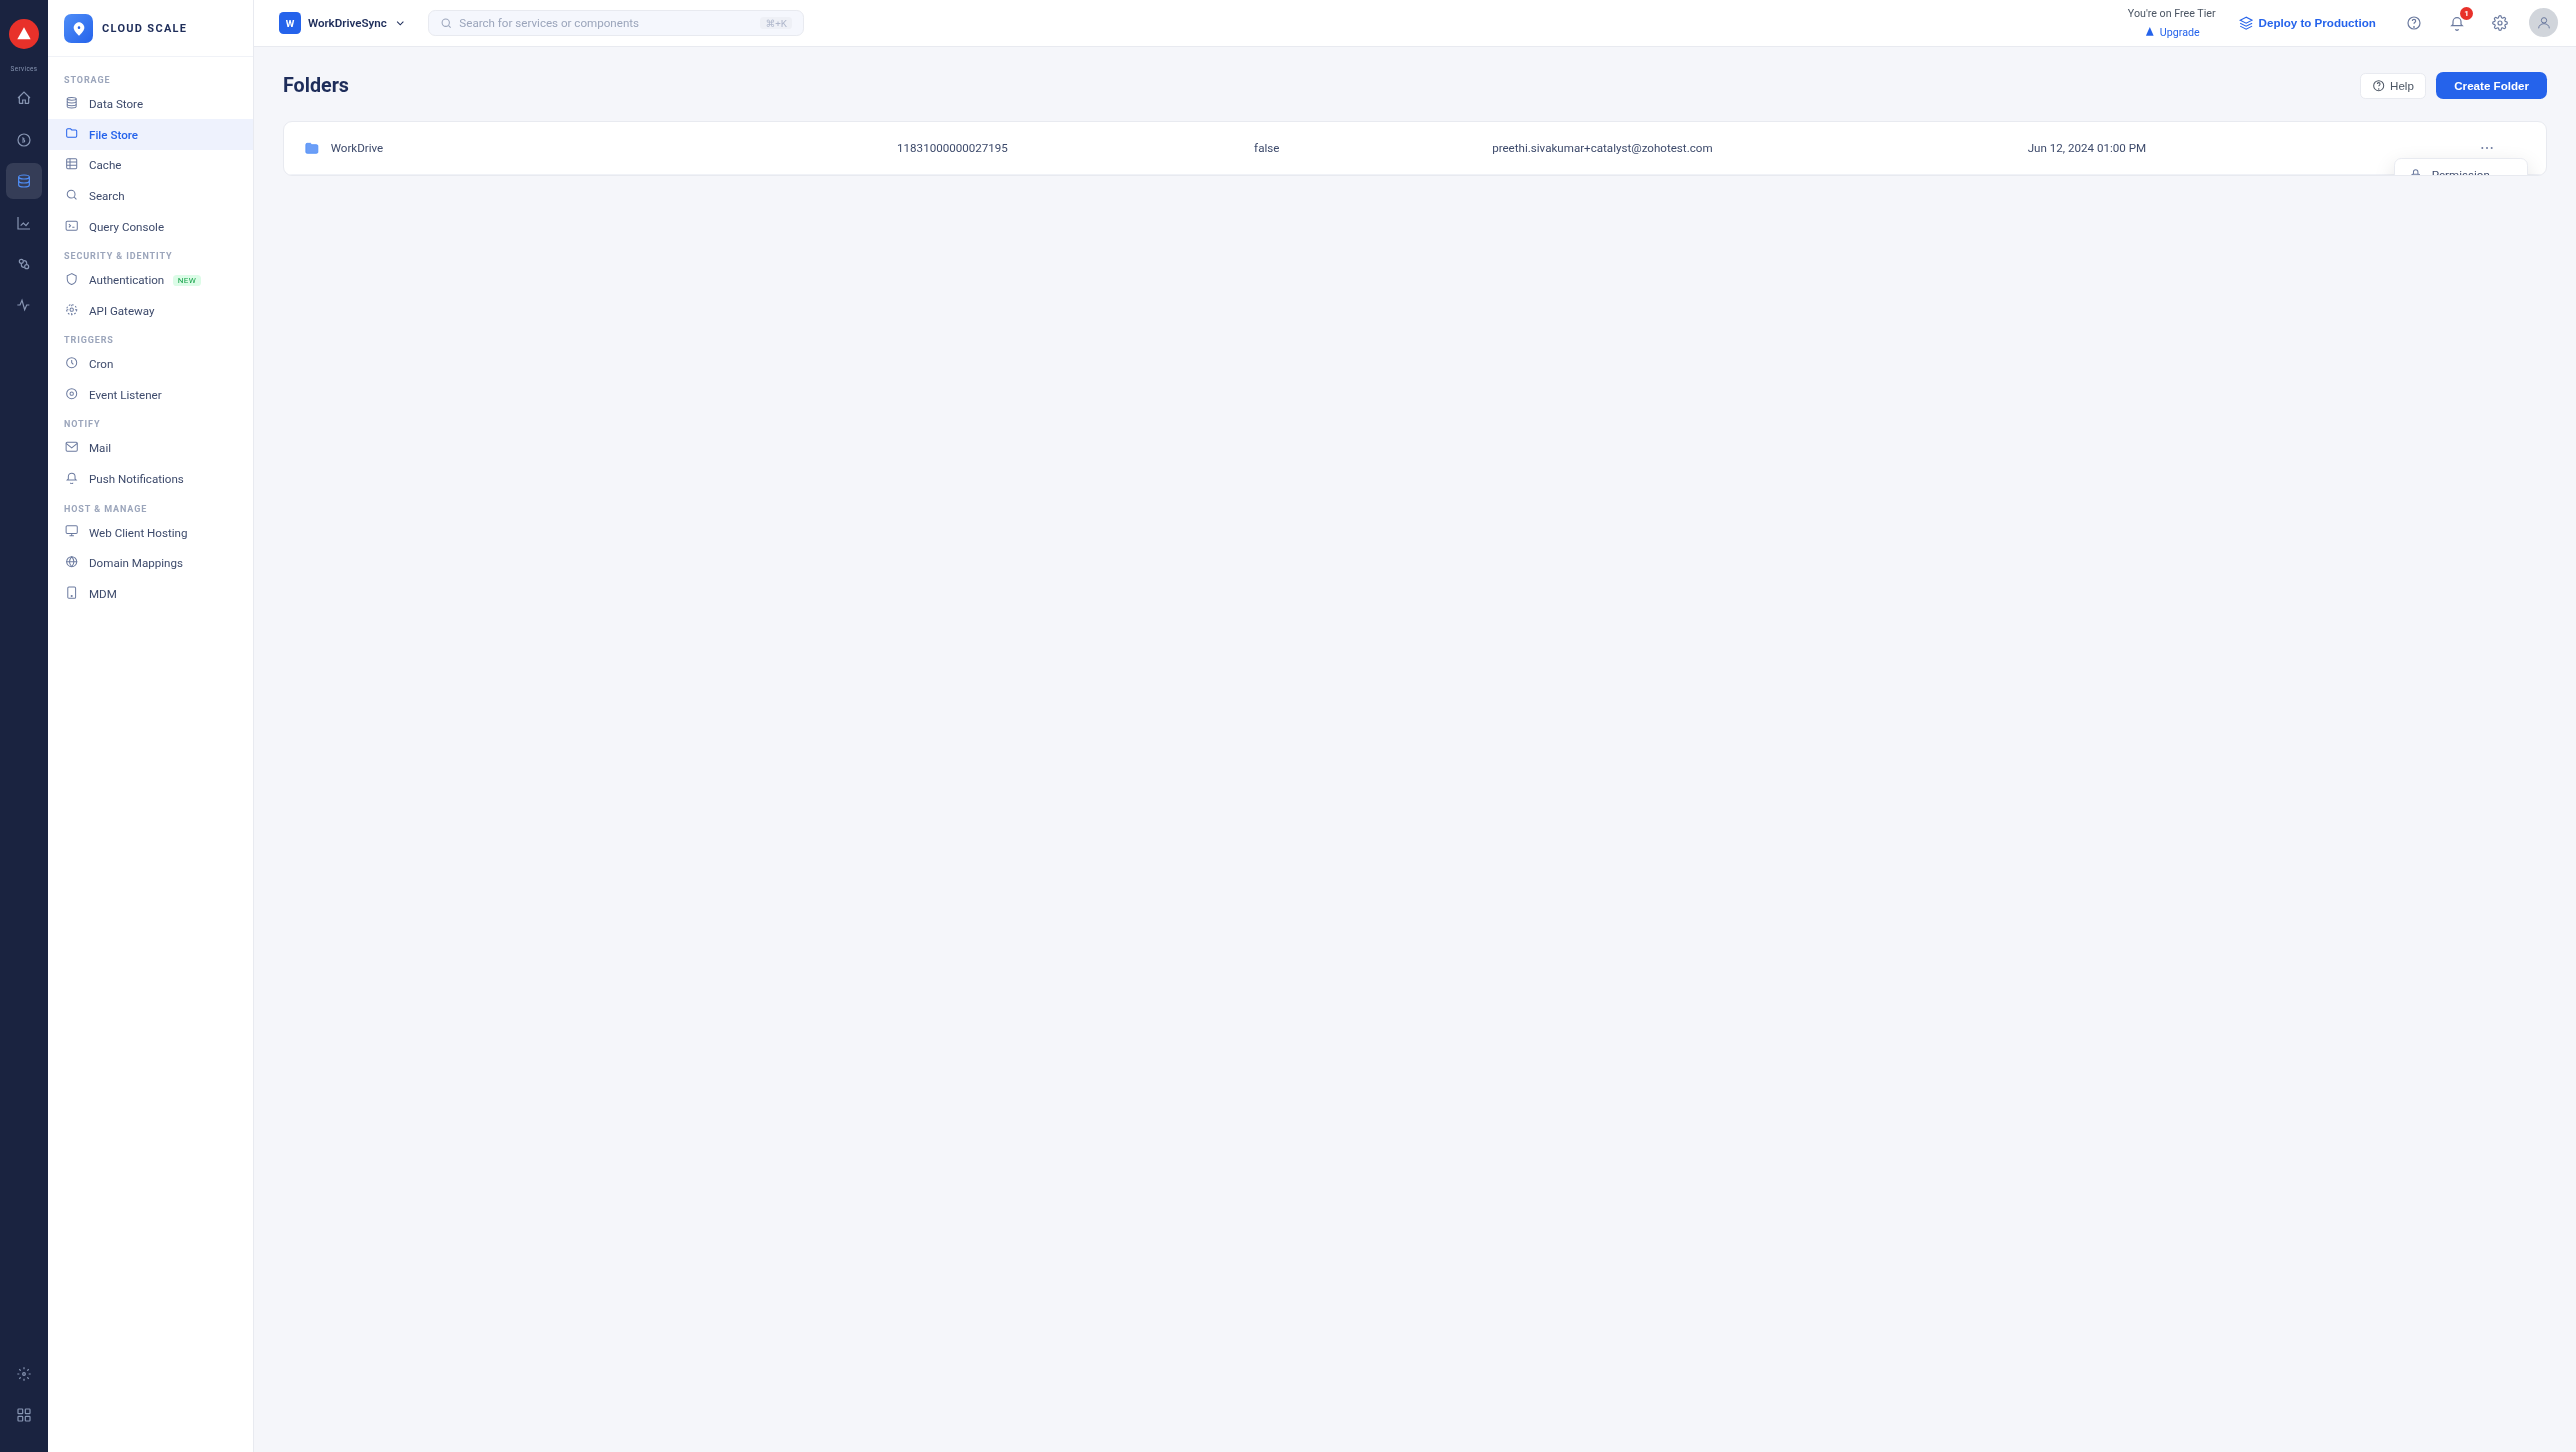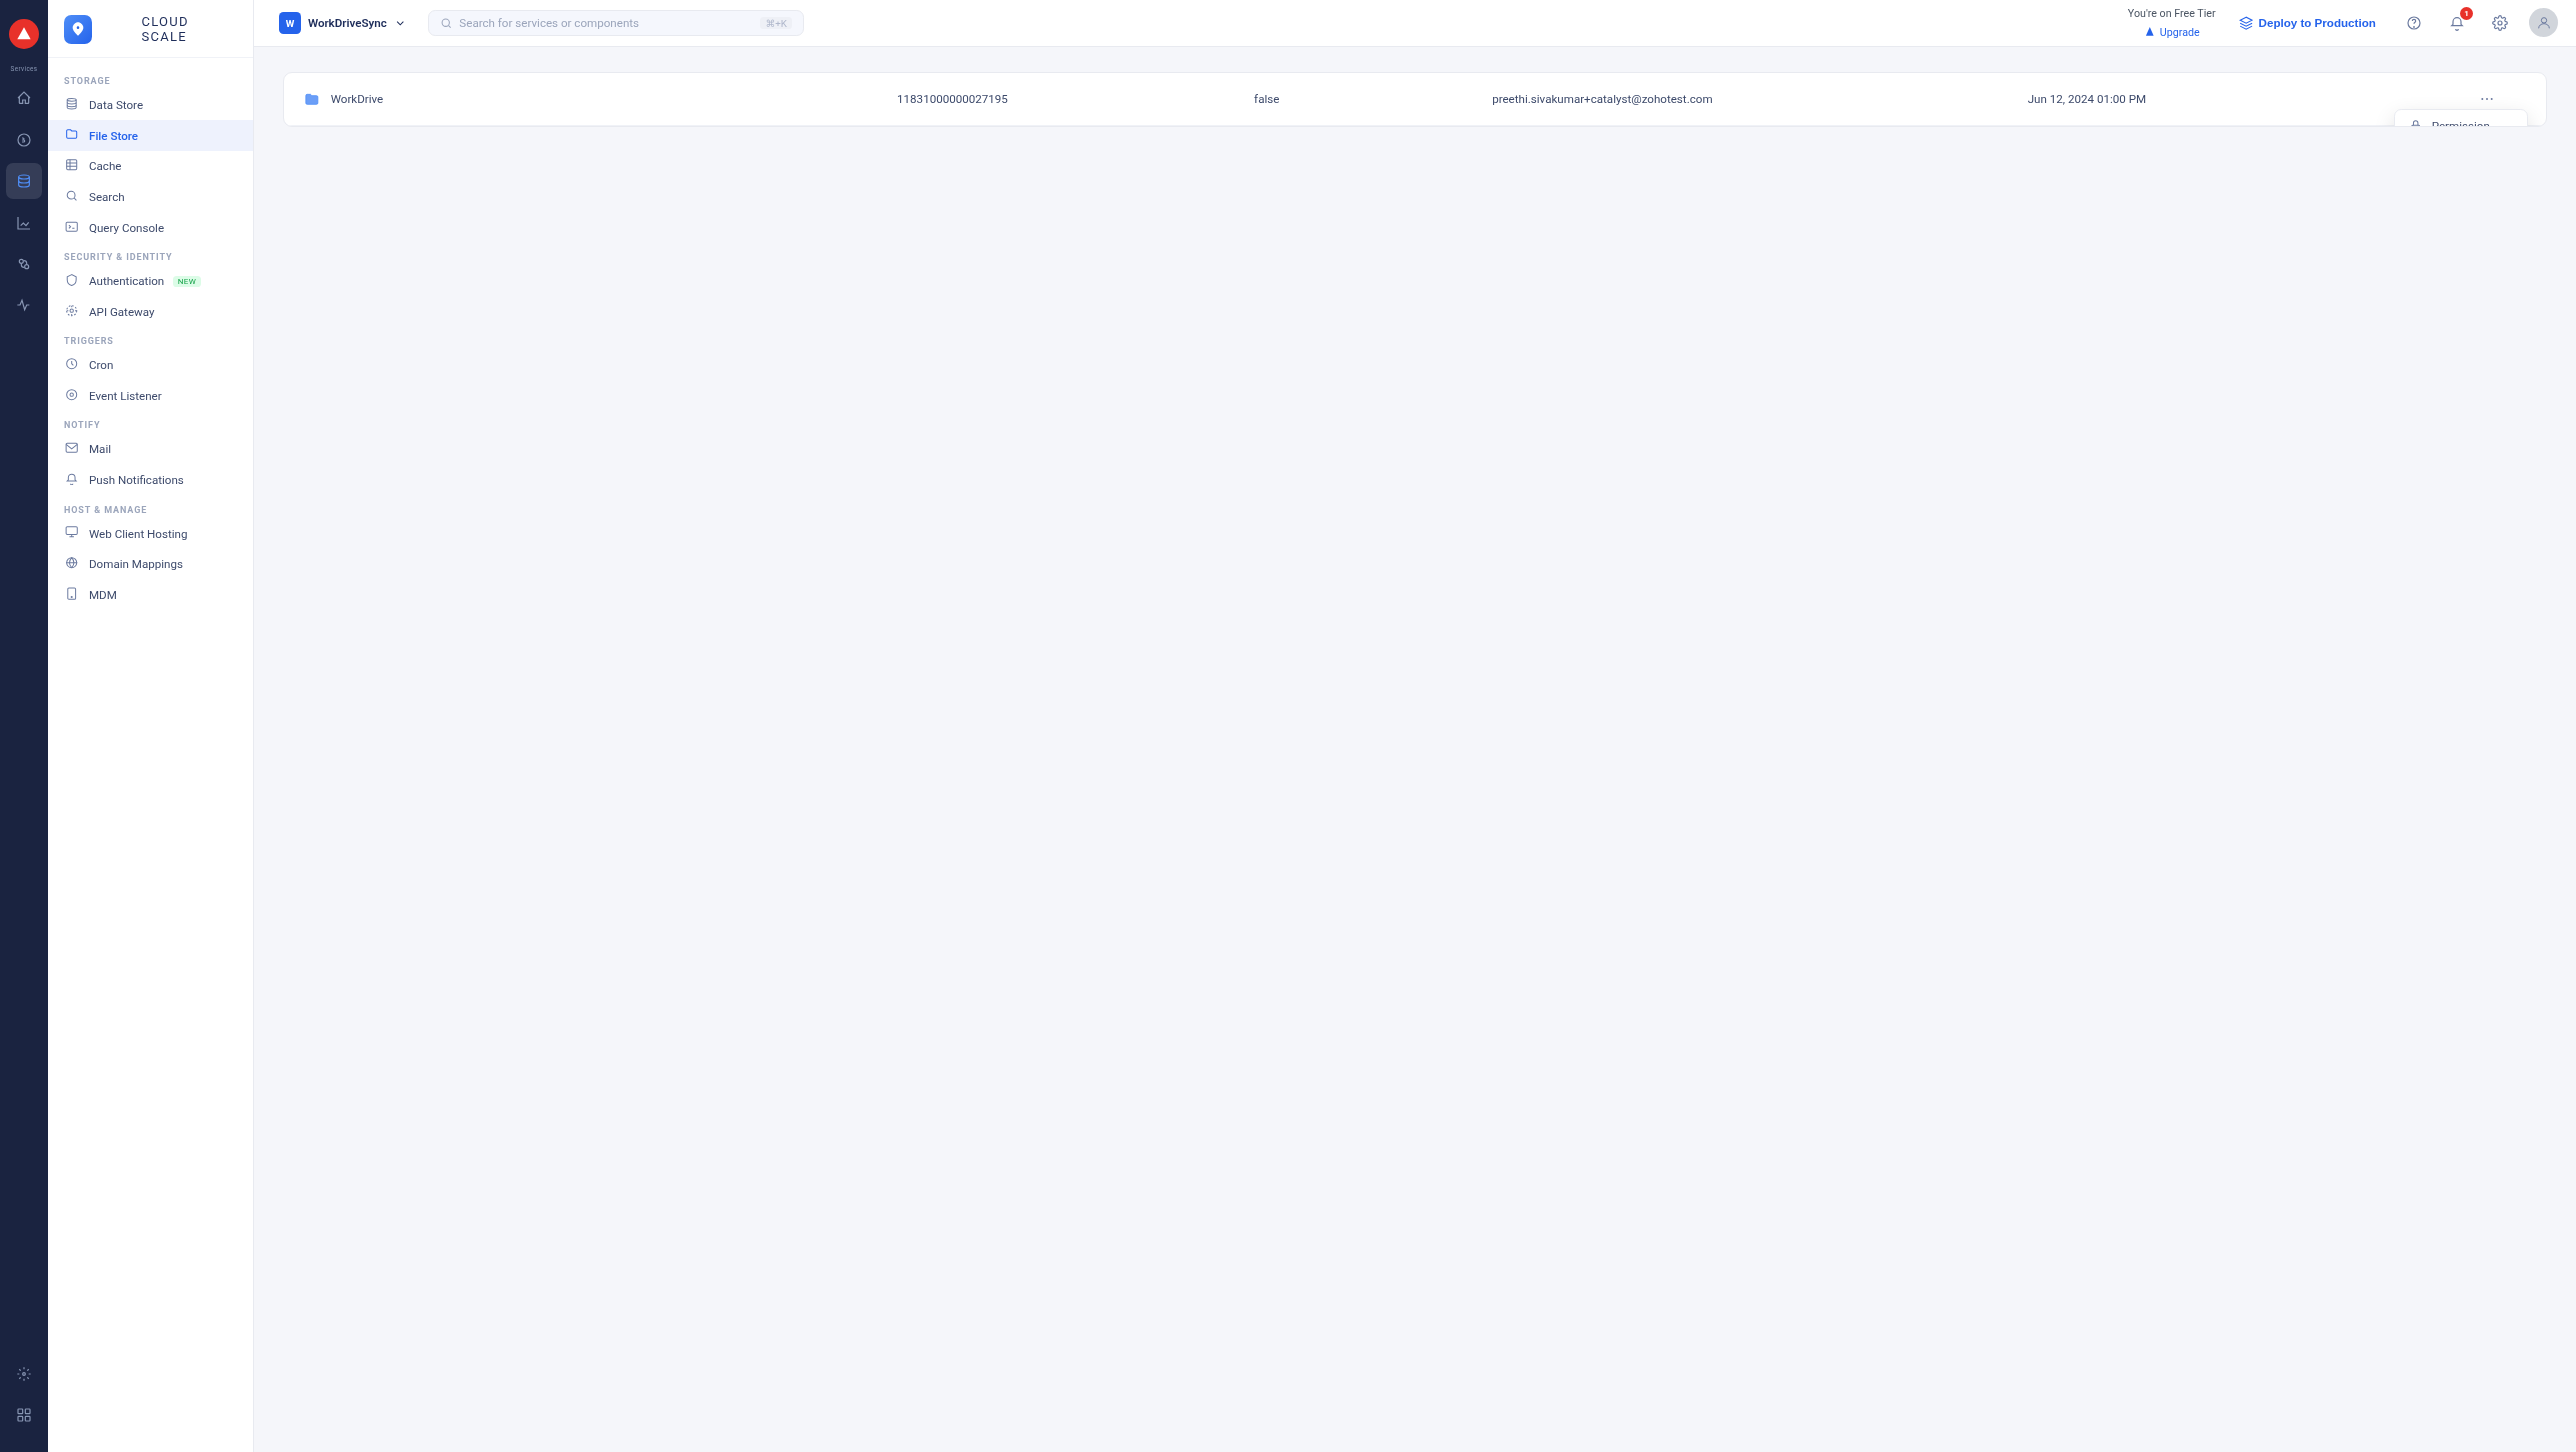--- a/index.html
+++ b/index.html
@@ -57,21 +57,21 @@
       border-bottom: 0.9px solid #f0f2f7;
     }
     .sidebar-logo-icon {
       width: 29px; height: 29px;
       background: linear-gradient(135deg, #4f8ef7, #2563eb);
       border-radius: 7.2px;
       display: flex; align-items: center; justify-content: center;
       color: white; font-size: 14.3px;
     }
     .sidebar-title {
-      font-size: 13px; font-weight: 400; color: #1e2d5a; letter-spacing: 1.3px; text-transform: uppercase; margin-left: 40px;
+      font-size: 11px; font-weight: 700; color: #1e2d5a; letter-spacing: 1.3px; text-transform: uppercase;
     }
     .sidebar-nav { padding: 9px 0; flex: 1; }
     .sidebar-section-label {
       font-size: 9px; font-weight: 700; color: #9ba5bb; letter-spacing: 0.9px;
       padding: 9px 16px 3.6px; text-transform: uppercase;
     }
     .sidebar-item {
       display: flex; align-items: center; gap: 9px;
       padding: 7.2px 16px; cursor: pointer;
       font-size: 11.6px; color: #3d4a6b;
@@ -536,20 +536,36 @@
       <div class="avatar">
         <svg viewBox="0 0 24 24" fill="none" stroke="currentColor" stroke-width="1.5" width="16" height="16">
             <circle cx="12" cy="8" r="4"></circle>
             <path d="M4 20c0-4 3.6-7 8-7s8 3 8 7"></path>
           </svg>
       </div>
     </div>
   </div>
 
   <div class="main-content">
+    <div class="page-header">
+      <h1 class="page-title">Folders</h1>
+      <div class="page-actions">
+        <button class="help-btn">
+          <svg viewBox="0 0 24 24" fill="none" stroke="currentColor" stroke-width="1.8" width="13.4" height="13.4">
+              <circle cx="12" cy="12" r="9"></circle>
+              <path d="M9.5 9a2.5 2.5 0 015 0c0 2-2.5 2.5-2.5 4"></path>
+              <circle cx="12" cy="18" r="0.5" fill="currentColor"></circle>
+            </svg>
+          <span>Help</span>
+        </button>
+        <button class="create-folder-btn">
+          <span>Create Folder</span>
+        </button>
+      </div>
+    </div>
 
     <div class="table-container">
 
       <div class="table-row" style="position:relative;">
         <div class="td folder-name-cell">
           <svg class="folder-icon" viewBox="0 0 24 24" fill="#6b9ef7" stroke="#4f8ef7" stroke-width="1.2">
             <path d="M3 7a2 2 0 012-2h5l2 2h7a2 2 0 012 2v9a2 2 0 01-2 2H5a2 2 0 01-2-2V7z"></path>
           </svg>
           <span>WorkDrive</span>
         </div>

